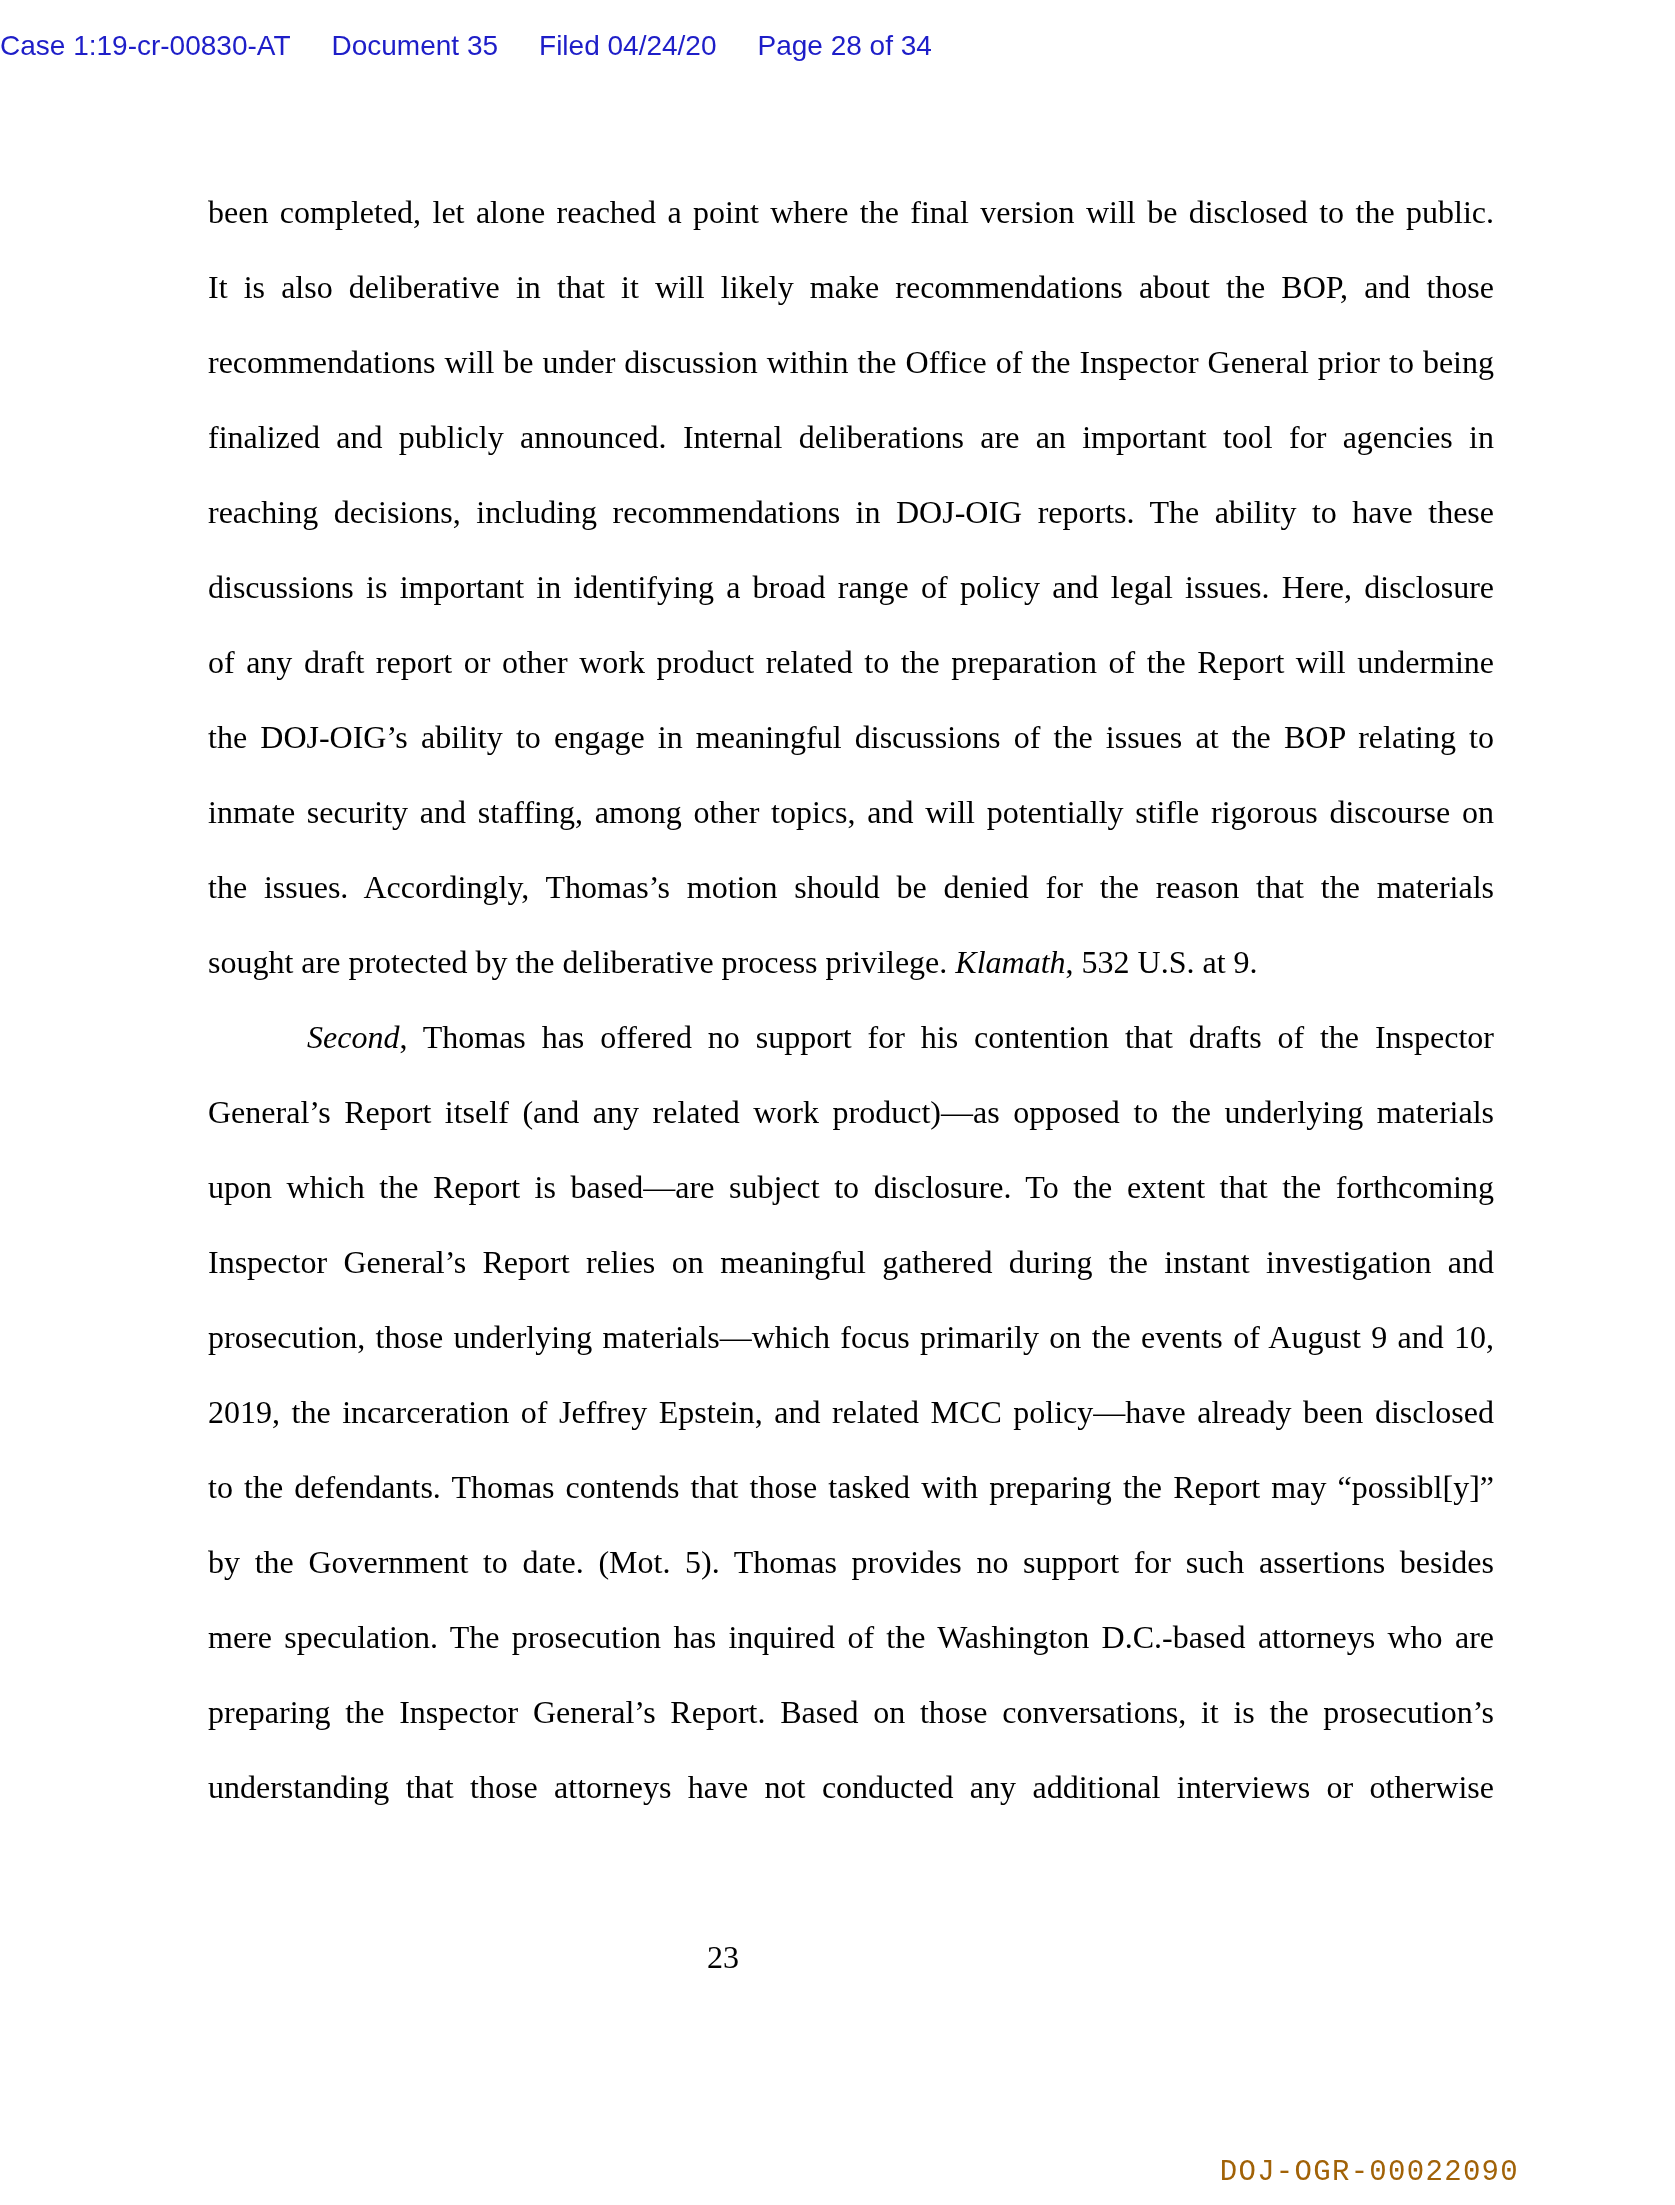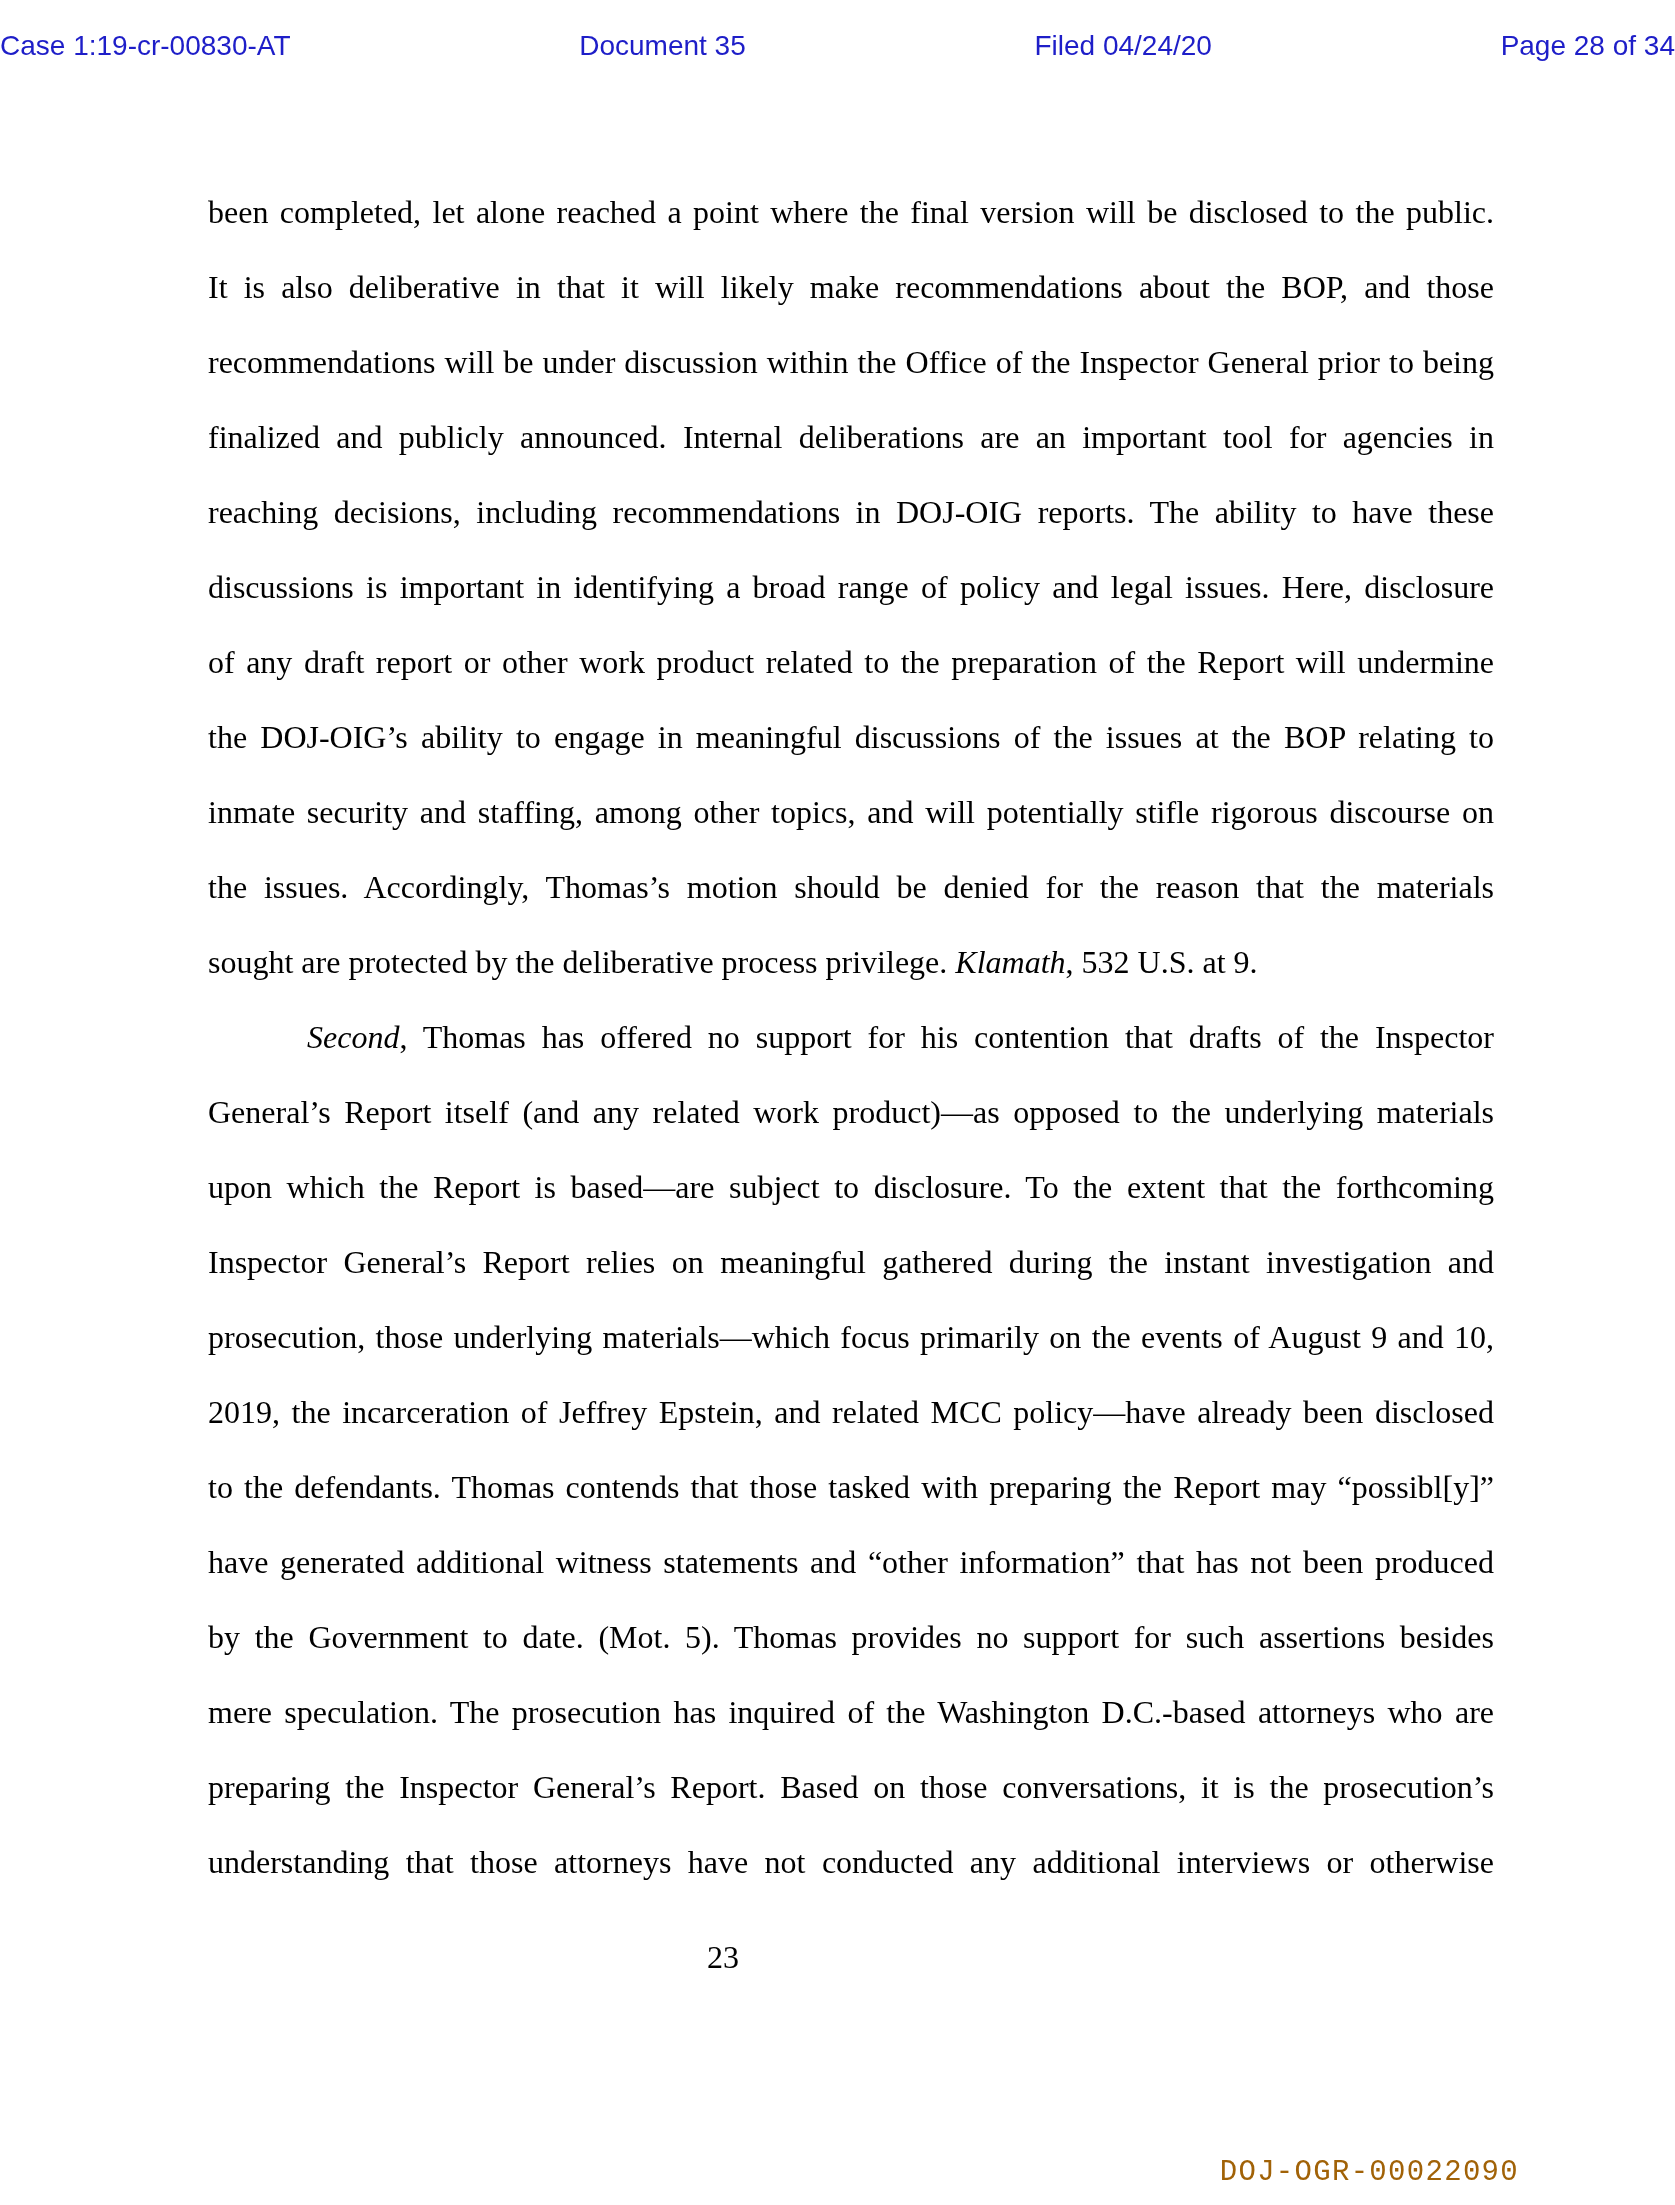--- a/index.html
+++ b/index.html
@@ -17,21 +17,21 @@
     overflow:hidden;
     font-family:"Liberation Serif", serif;
     color:var(--ink);
   }
   .court-header{
     position:absolute;
     top:30px;
     left:0;
     width:100%;
     display:flex;
-    justify-content:space-between;
+    justify-content:flex-start;
     gap:41px;
     font-family:"Liberation Sans", sans-serif;
     font-size:28px;
     color:var(--header-blue);
     white-space:nowrap;
   }
   .doc-body{
     position:absolute;
     top:175px;
     left:208px;
@@ -96,21 +96,20 @@
       <div class="line"><span>inmate security and staffing, among other topics, and will potentially stifle rigorous discourse on</span></div>
       <div class="line"><span>the issues.  Accordingly, Thomas’s motion should be denied for the reason that the materials</span></div>
       <div class="line no-just"><span>sought are protected by the deliberative process privilege.  </span><span class="italic">Klamath</span><span>, 532 U.S. at 9.</span></div>
       <div class="line indent"><span class="italic">Second</span><span>, Thomas has offered no support for his contention that drafts of the Inspector</span></div>
       <div class="line"><span>General’s Report itself (and any related work product)—as opposed to the underlying materials</span></div>
       <div class="line"><span>upon which the Report is based—are subject to disclosure.  To the extent that the forthcoming</span></div>
       <div class="line"><span>Inspector General’s Report relies on meaningful gathered during the instant investigation and</span></div>
       <div class="line"><span>prosecution, those underlying materials—which focus primarily on the events of August 9 and 10,</span></div>
       <div class="line"><span>2019, the incarceration of Jeffrey Epstein, and related MCC policy—have already been disclosed</span></div>
       <div class="line"><span>to the defendants.  Thomas contends that those tasked with preparing the Report may “possibl[y]”</span></div>
-      <div class="line"><span>have generated additional witness statements and “other information” that has not been produced</span></div>
       <div class="line"><span>by the Government to date.  (Mot. 5).  Thomas provides no support for such assertions besides</span></div>
       <div class="line"><span>mere speculation.  The prosecution has inquired of the Washington D.C.-based attorneys who are</span></div>
       <div class="line"><span>preparing the Inspector General’s Report.  Based on those conversations, it is the prosecution’s</span></div>
       <div class="line"><span>understanding that those attorneys have not conducted any additional interviews or otherwise</span></div>
     </div>
 
   <div class="page-number">23</div>
 
   <div class="bates">DOJ-OGR-00022090</div>
 

